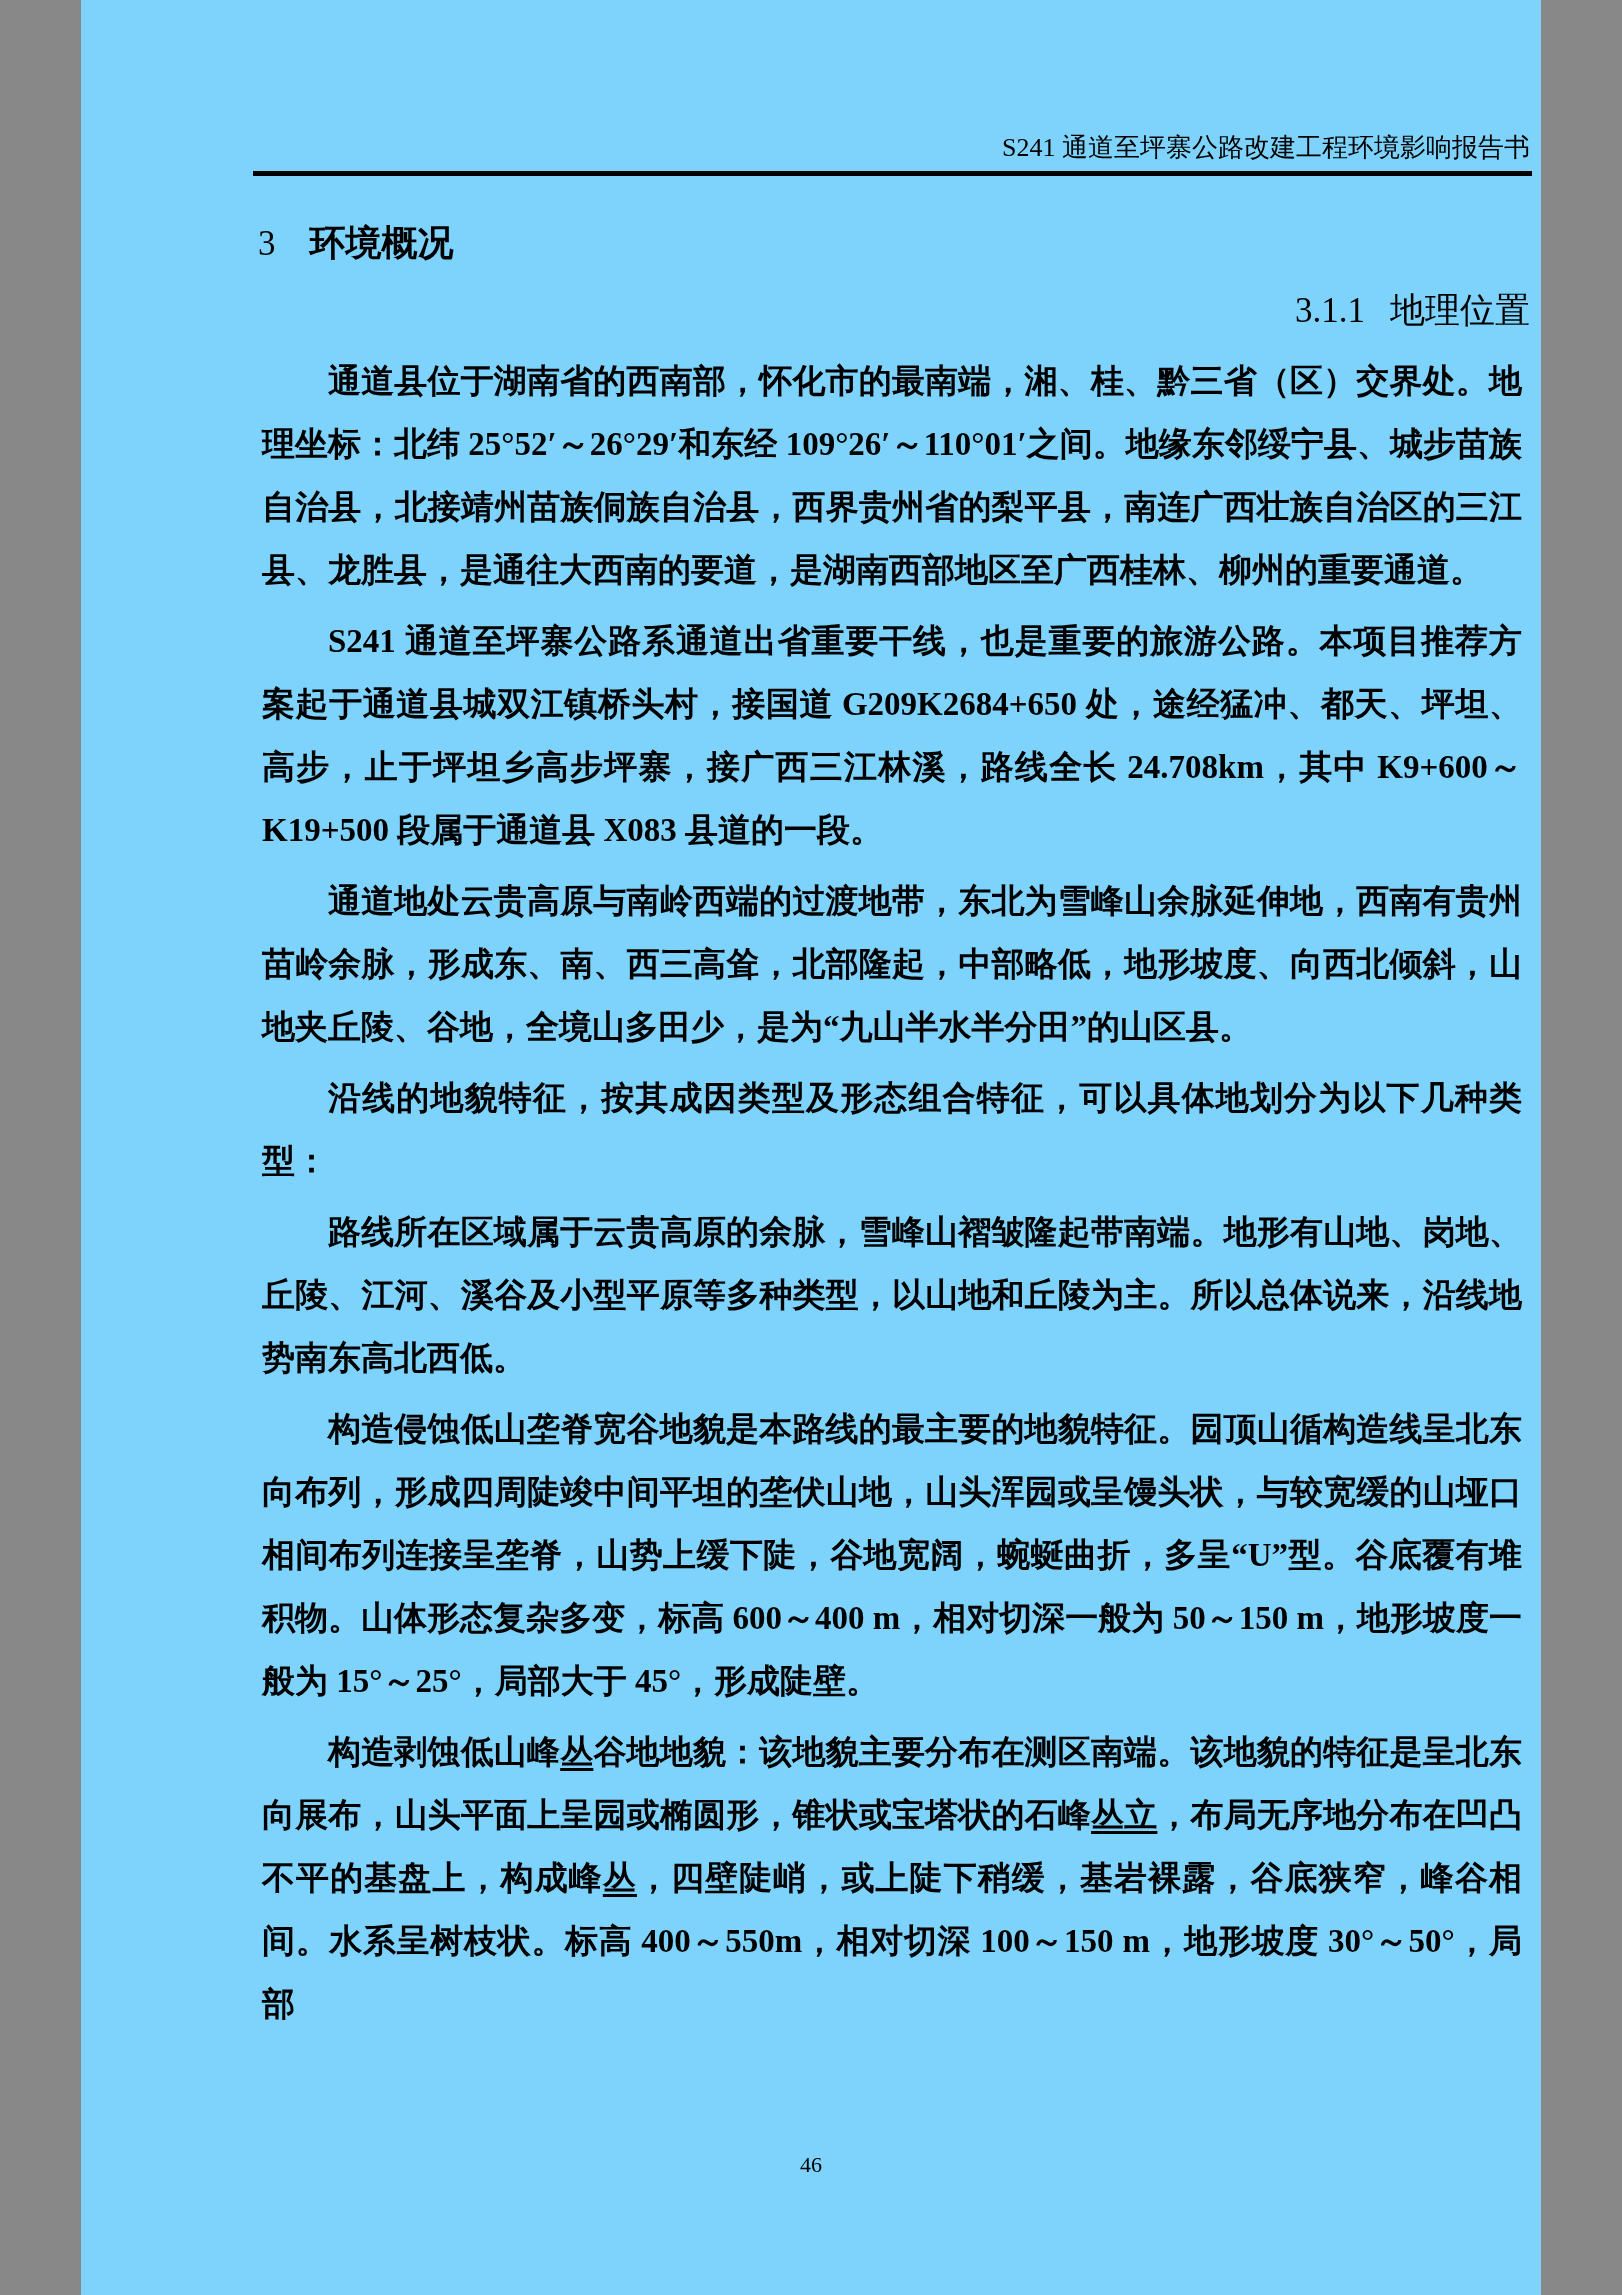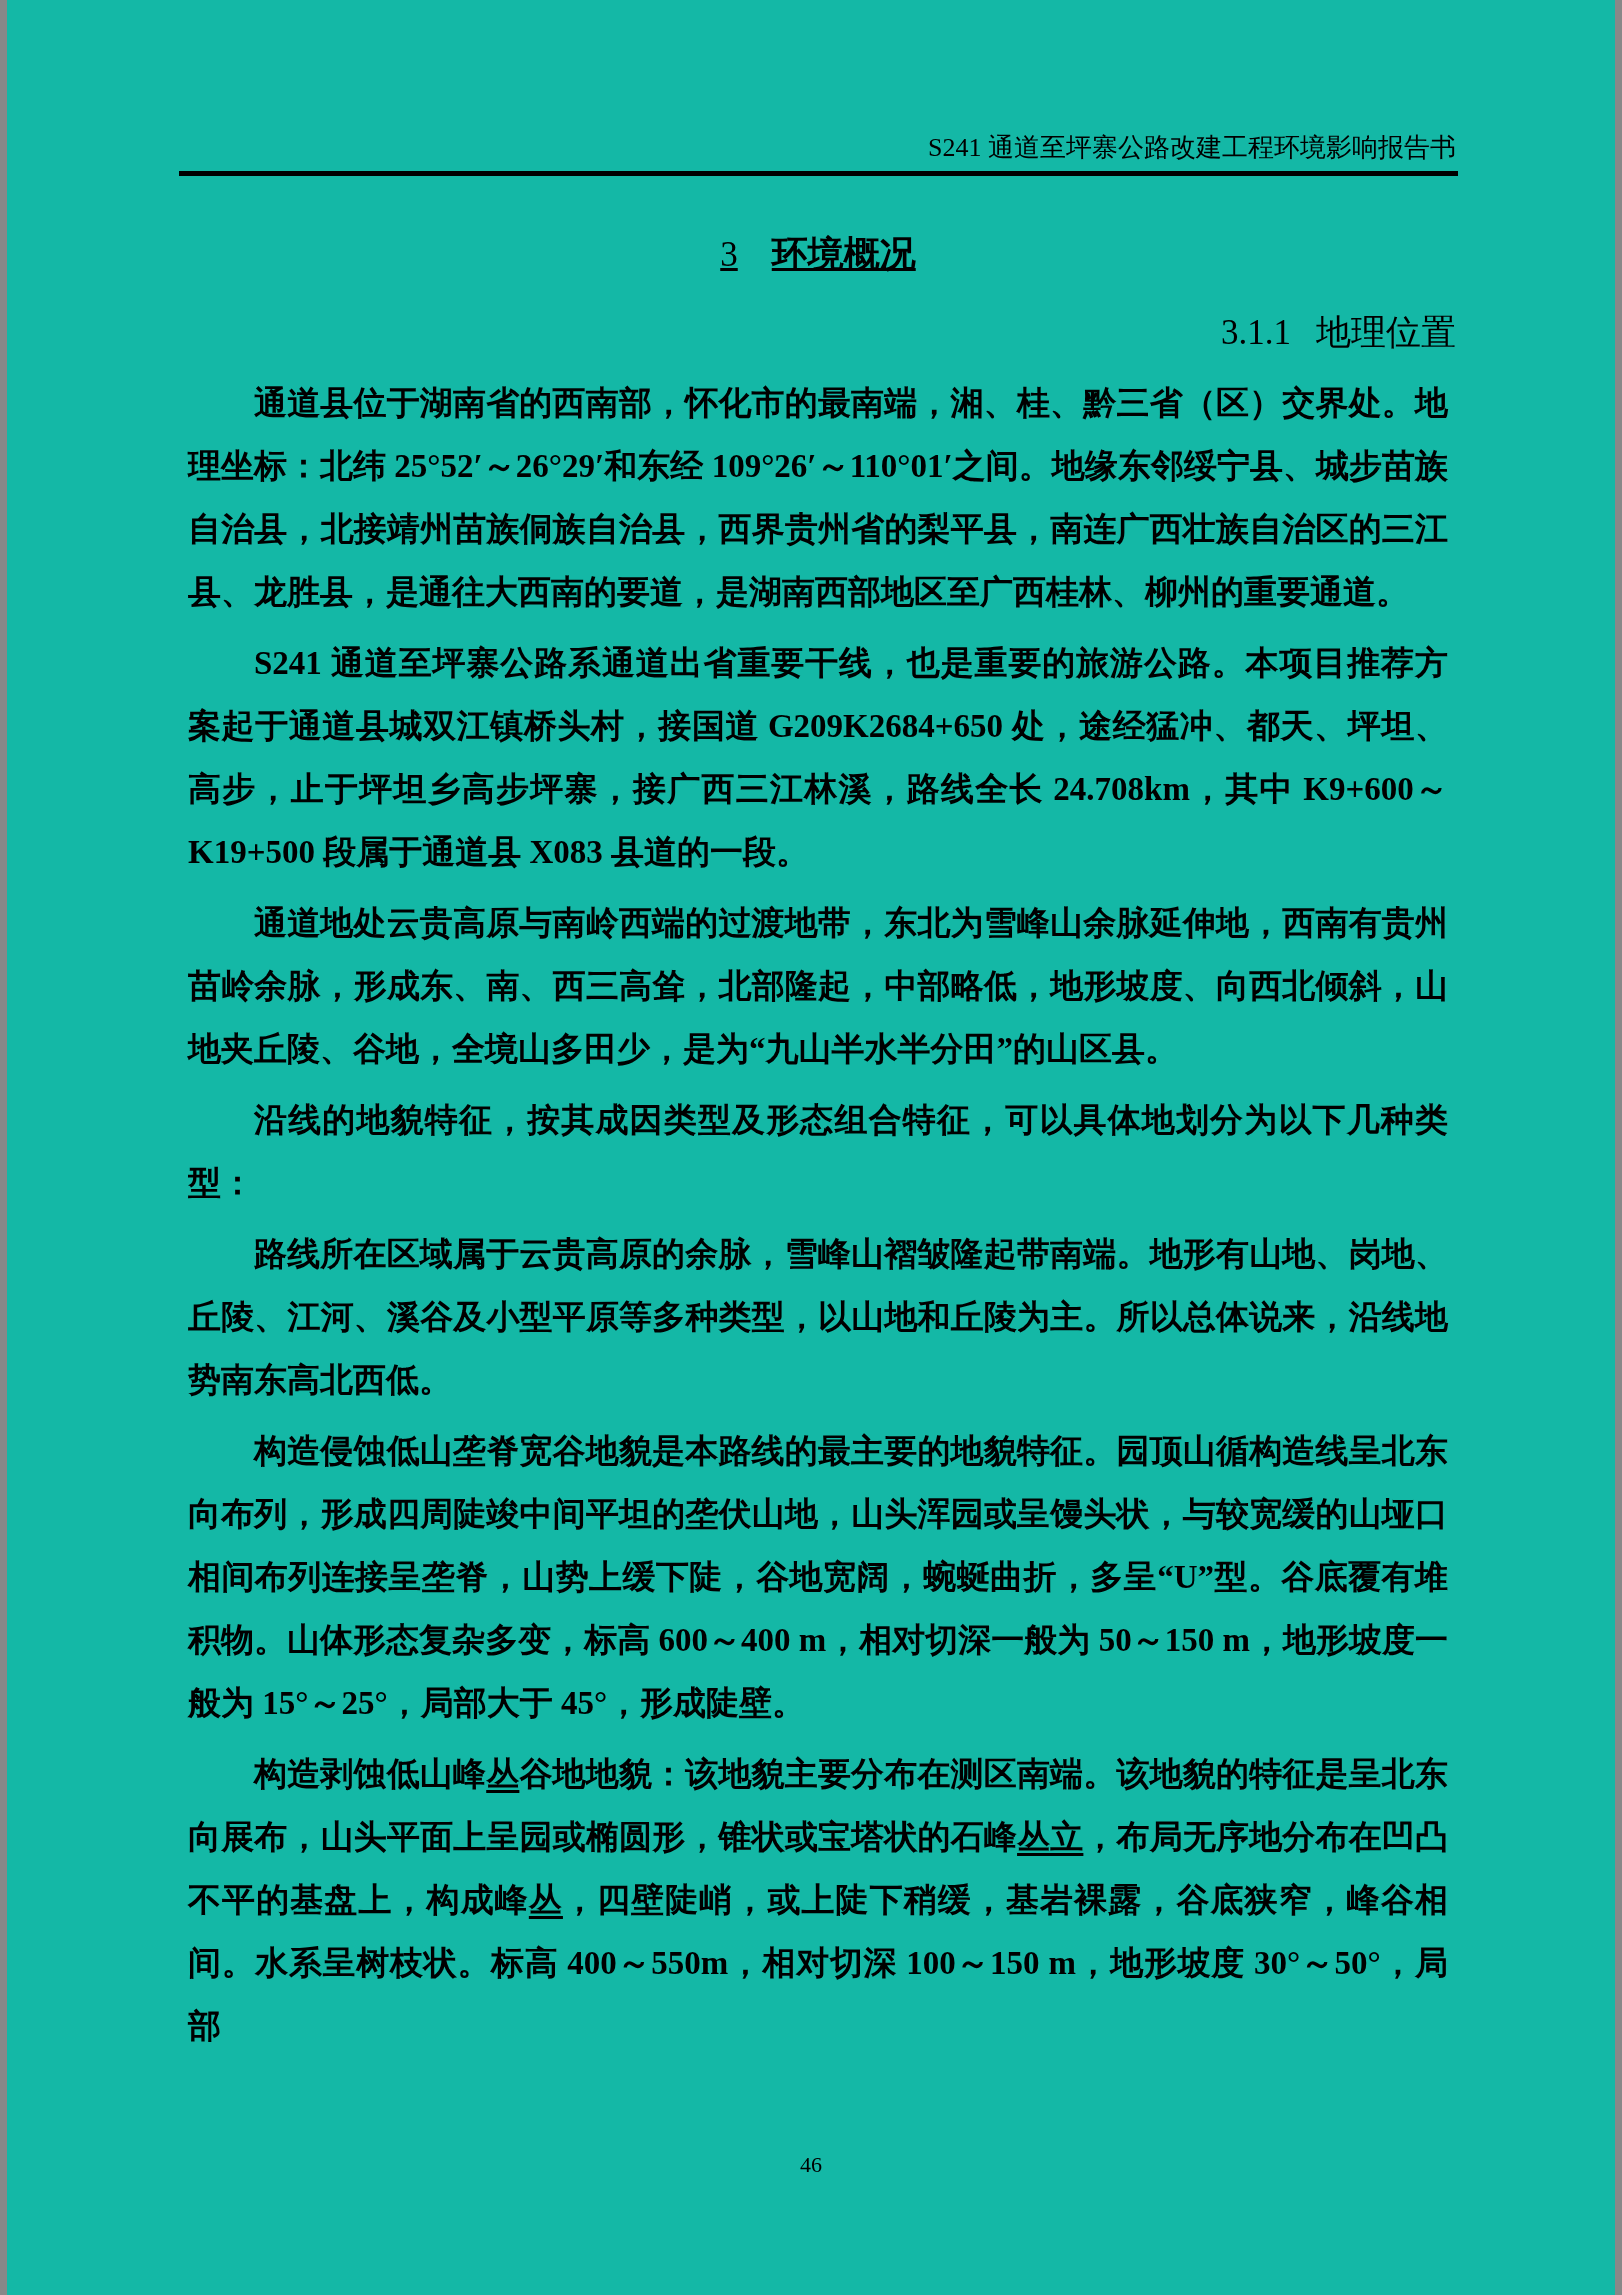--- a/index.html
+++ b/index.html
@@ -2,23 +2,23 @@
 <html style="font-size:10.5px"><head>
 <meta charset="utf-8">
 <style>
   html, body {
     margin: 0;
     padding: 0;
     background: #888;
   }
   .page {
     position: relative;
-    width: 1608px;
+    width: 1460px;
     height: 2295px;
-    background: #14b8a6;
+    background: #7dd3fc;
     margin: 0 auto;
     overflow: hidden;
     color: #000;
   }
   
   .header-title {
     position: absolute;
     top: 128px;
     left: 173px;
     width: 1276px;
@@ -45,26 +45,25 @@
     font-family: "Liberation Serif", "DejaVu Serif", serif;
     font-size: 33px;
     line-height: 63px;
     text-align: justify;
   }
   .h-num {
     font-family: "Liberation Serif", "DejaVu Serif", serif;
     font-weight: normal;
   }
   .h1, .h2 {
-    margin: 15px;
+    margin: 4px;
     font-size: 36px;
     line-height: 63px;
     font-weight: bold;
-    text-align: center;
-    text-decoration: underline;
+    text-align: left;
   }
   .h1 .h-title, .h2 .h-title {
     font-family: "Liberation Sans", "DejaVu Sans", sans-serif;
     font-weight: bold;
   }
   .h1 .h-num { margin-right: 34px; font-size: 35px; }
   .h2 .h-num { margin-right: 13px; font-size: 35px; }
   .h3 {
     margin: 0;
     font-size: 35px;

